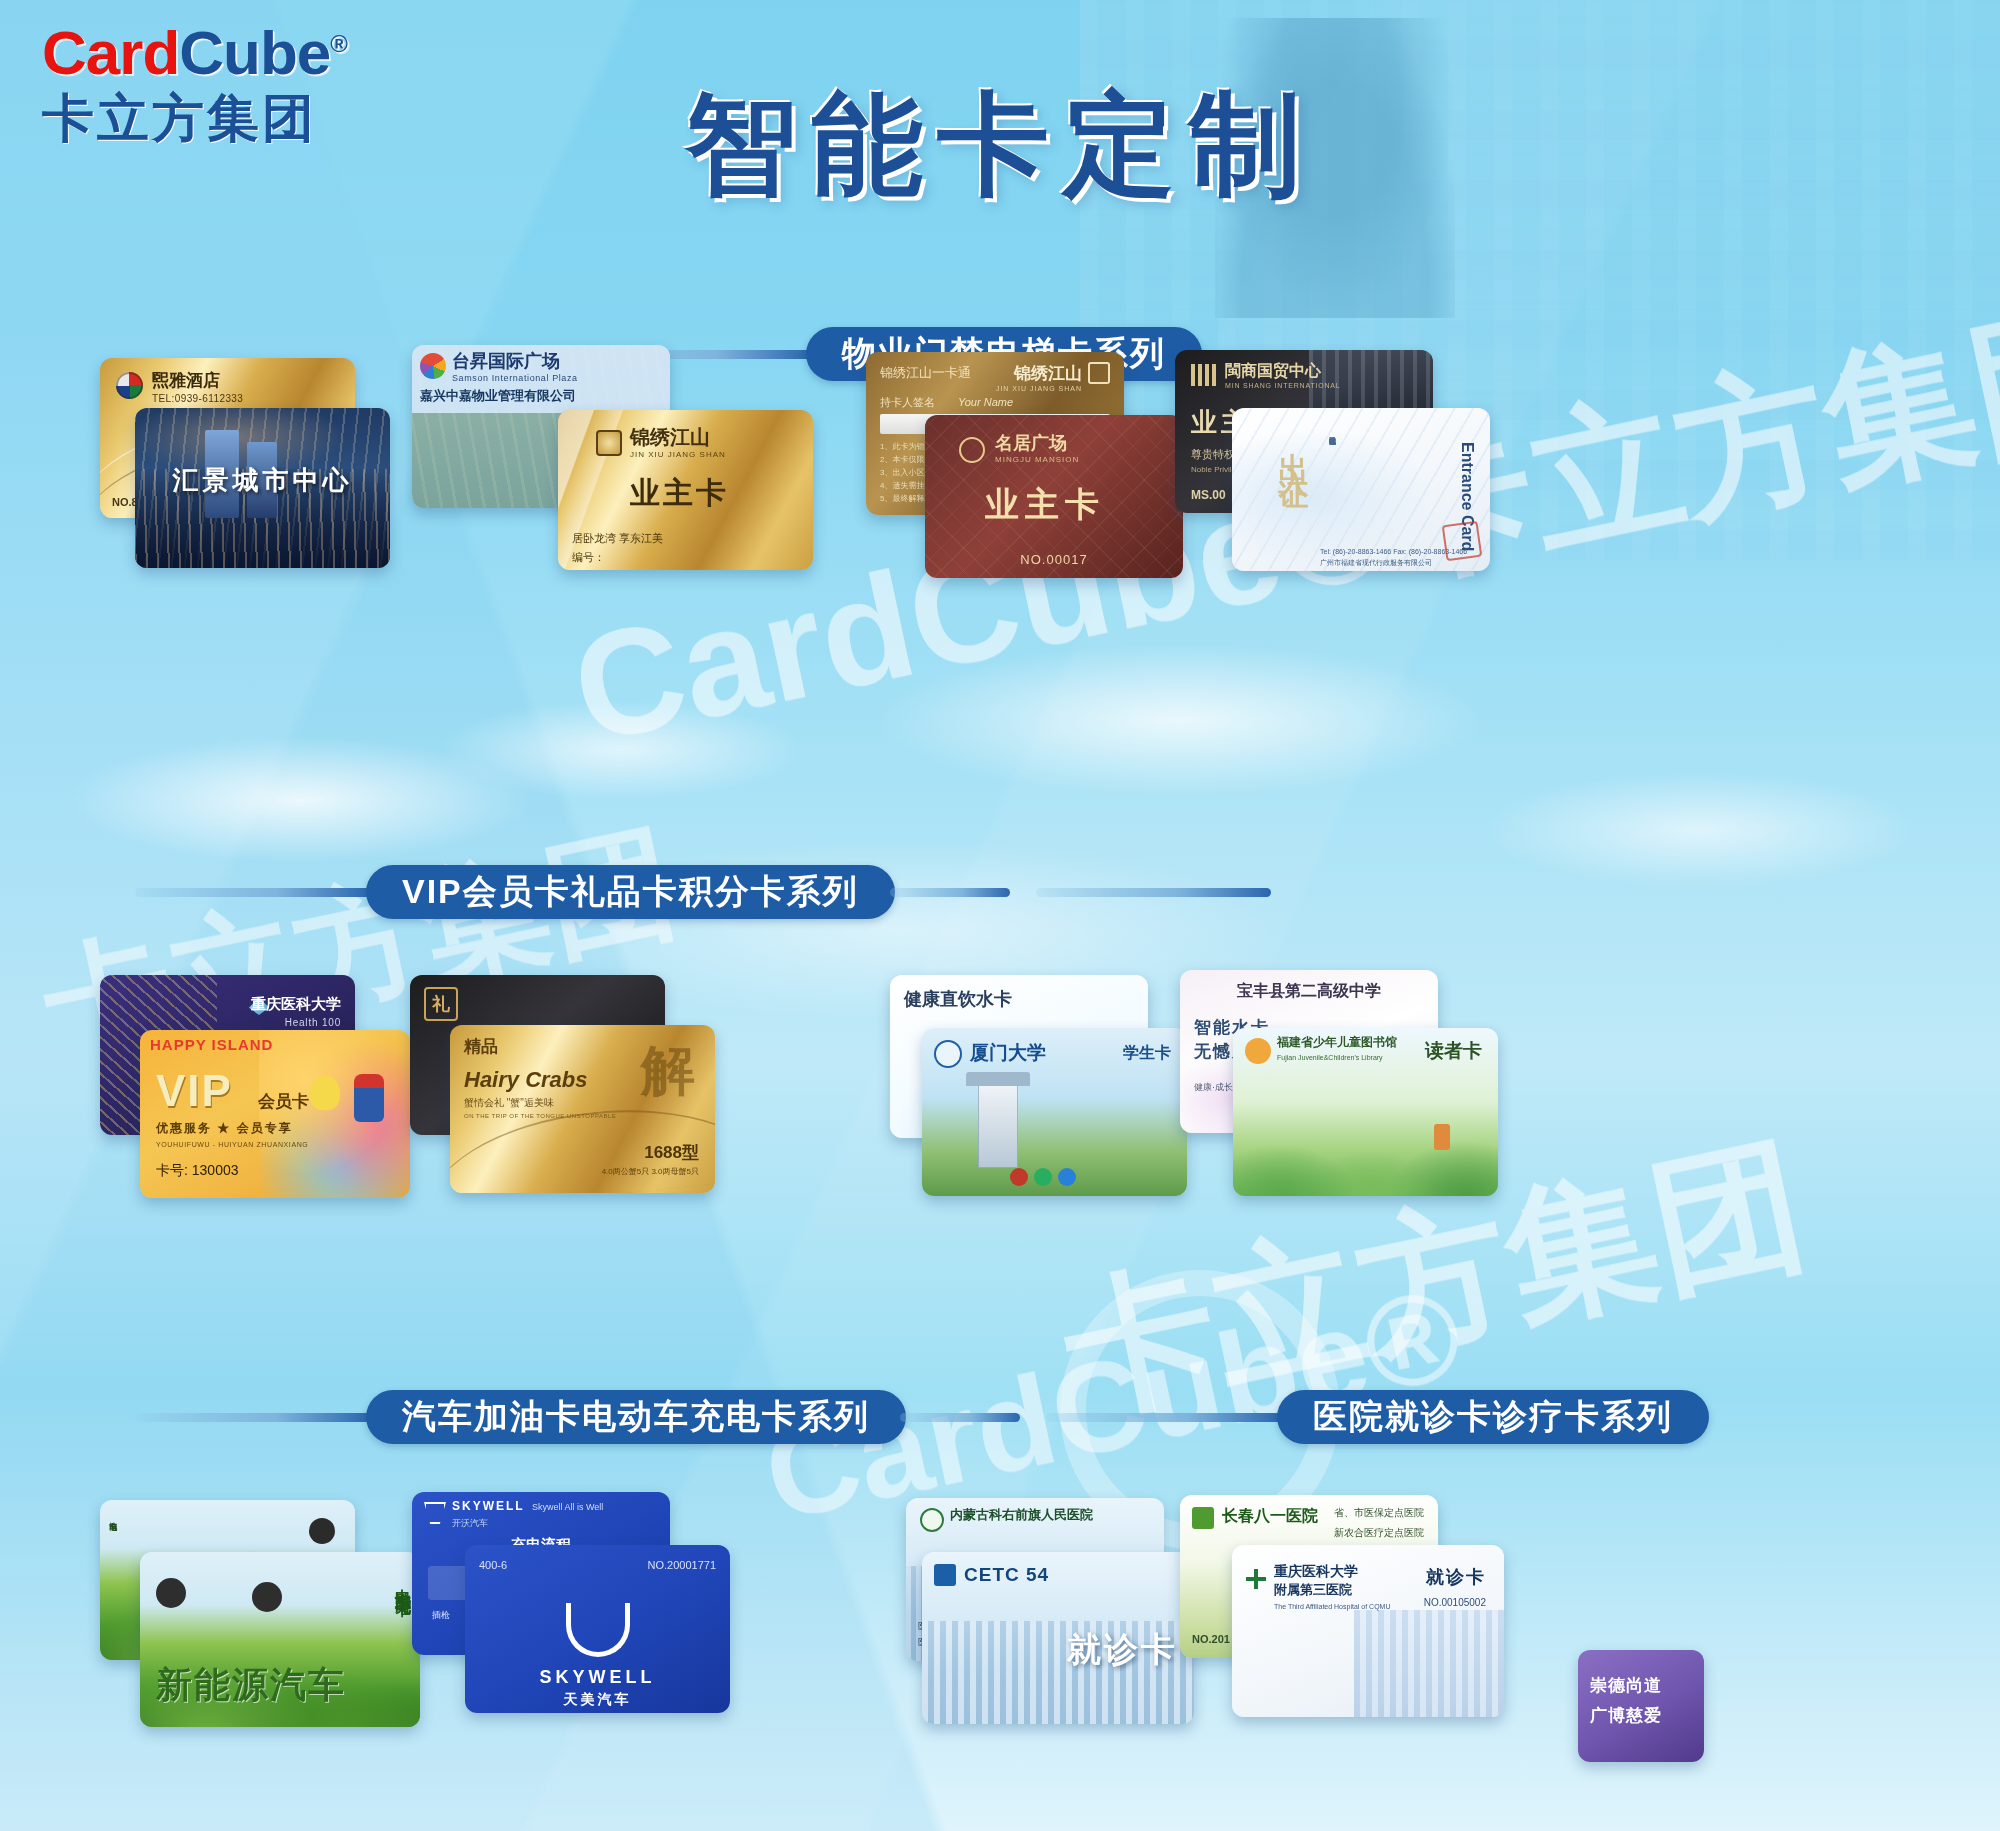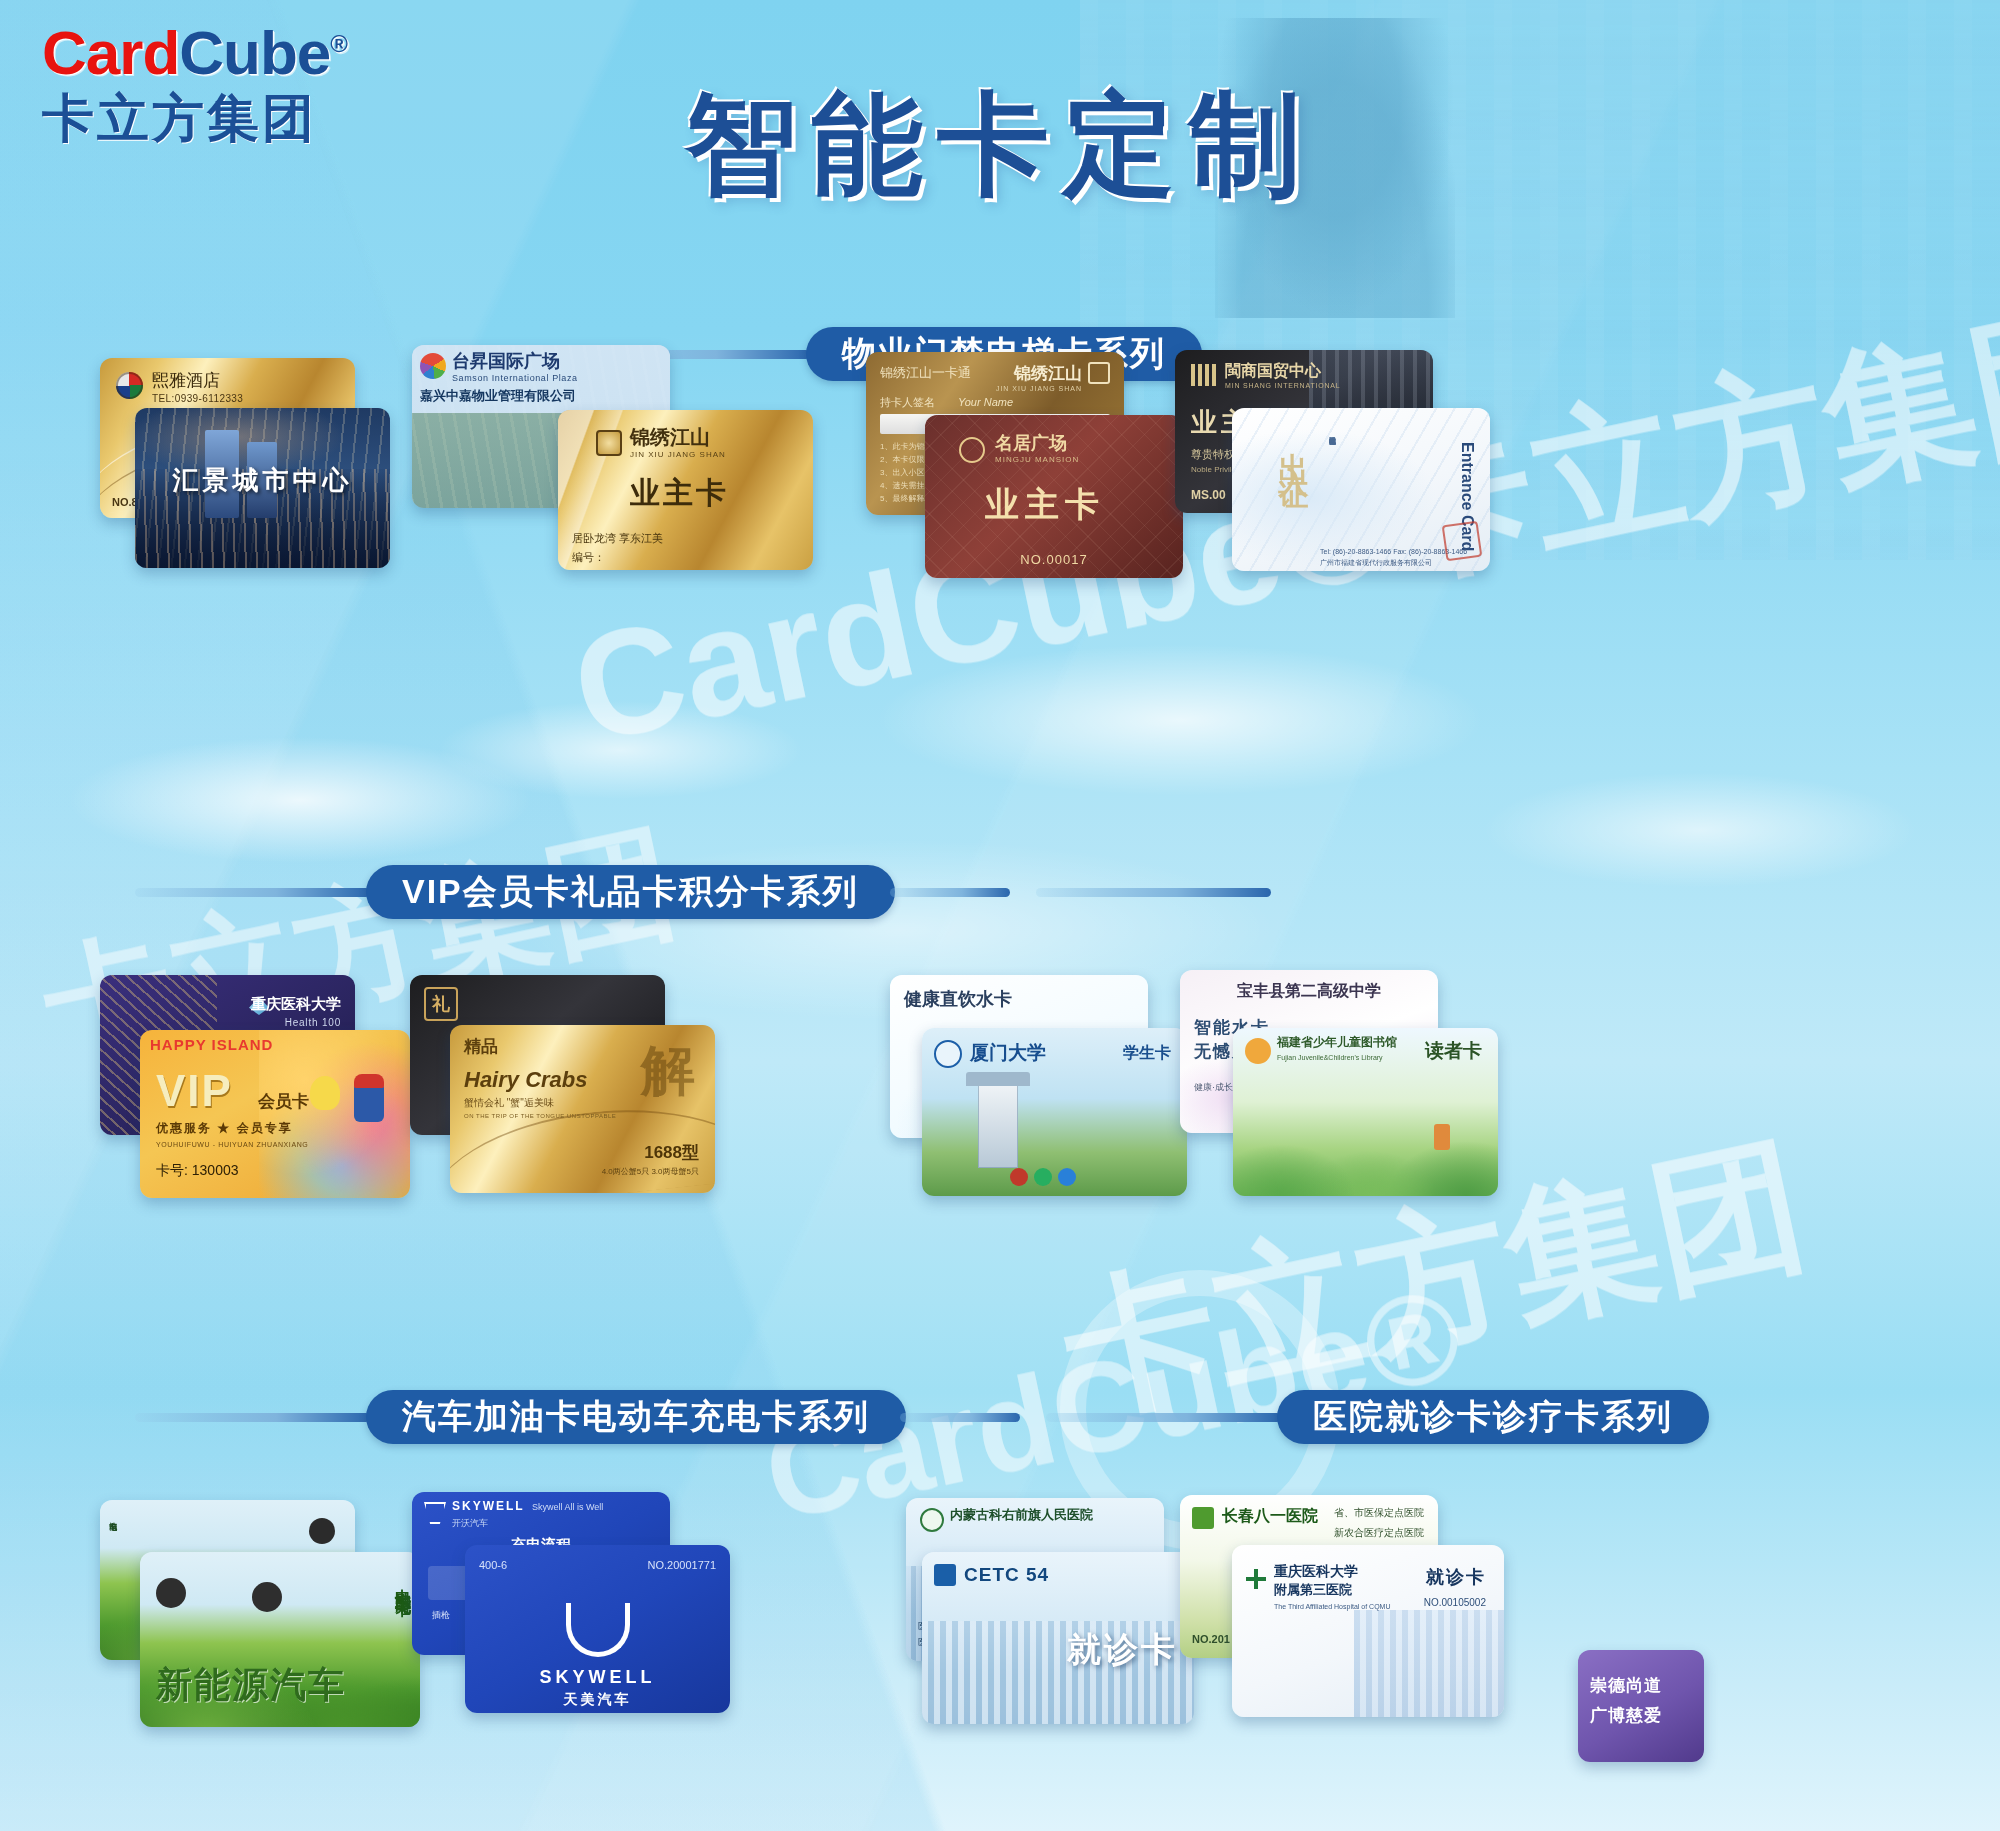--- a/index.html
+++ b/index.html
@@ -173,21 +173,21 @@
   <div class="rule"></div>
   <div class="pill">物业门禁电梯卡系列</div>
 </div>
 
 <div class="card gold" style="left:100px; top:358px; width:255px; height:160px;">
   <div class="swoosh"></div>
   <div class="swoosh swoosh2"></div>
   <div style="position:absolute;left:16px;top:14px;width:27px;height:27px;border-radius:50%;
        background:conic-gradient(#d42a24 0 25%, #1a7a3c 0 50%, #1b3f8a 0 75%, #e8e8e8 0 100%);
        box-shadow:inset 0 0 0 2px rgba(60,40,10,.45);"></div>
-  <div class="ct" style="left:52px;top:13px;font-size:17px;font-weight:400;color:#3b2a0c;">煕雅酒店</div>
+  <div class="ct" style="left:52px;top:13px;font-size:17px;font-weight:700;color:#3b2a0c;">煕雅酒店</div>
   <div class="ct" style="left:52px;top:35px;font-size:10px;color:#4a3613;letter-spacing:.4px;">TEL:0939-6112333</div>
   <div class="ct" style="left:12px;top:138px;font-size:11px;color:#4a3613;font-weight:700;">NO.80</div>
 </div>
 
 <div class="card cityphoto" style="left:135px; top:408px; width:255px; height:160px;">
   <div style="position:absolute;left:0;bottom:0;width:100%;height:62%;
        background:repeating-linear-gradient(88deg, rgba(255,210,160,.30) 0 2px, rgba(0,0,0,0) 2px 11px),
                   linear-gradient(180deg, rgba(20,40,80,.1), rgba(8,20,45,.85));"></div>
   <div style="position:absolute;left:70px;top:22px;width:34px;height:88px;background:linear-gradient(180deg,#7fa6d8,#2c4a7e);border-radius:2px;"></div>
   <div style="position:absolute;left:112px;top:34px;width:30px;height:76px;background:linear-gradient(180deg,#6f98cd,#243d6c);border-radius:2px;"></div>

